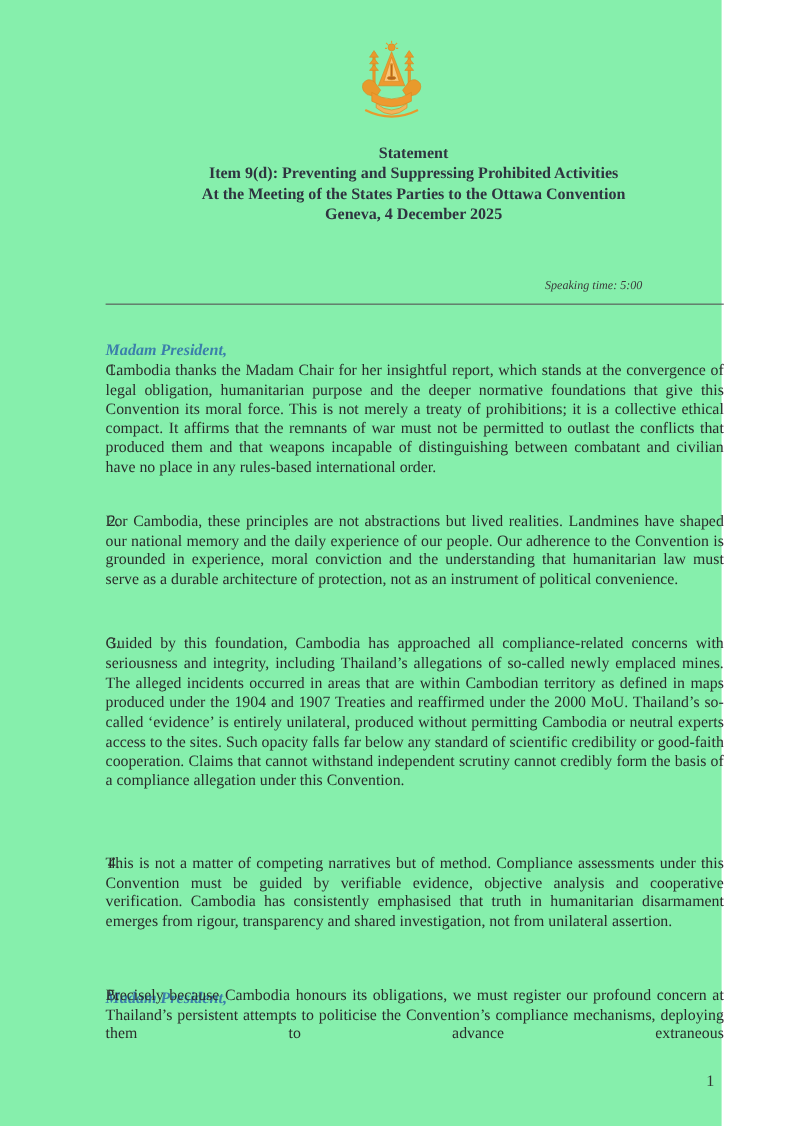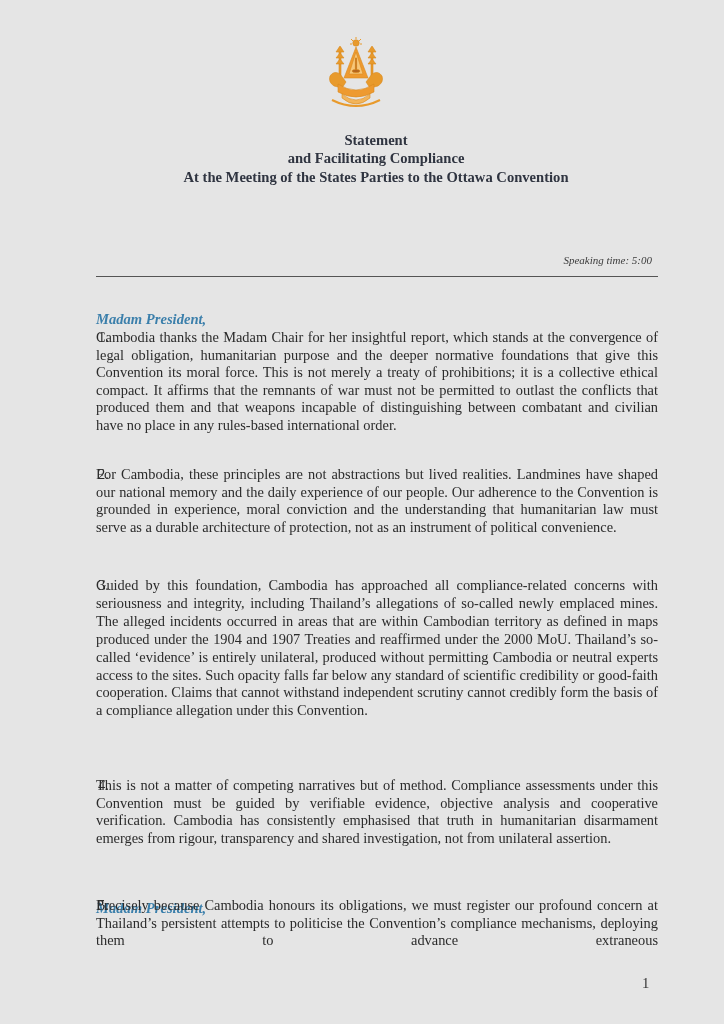--- a/index.html
+++ b/index.html
@@ -1,17 +1,17 @@
 <!DOCTYPE html>
 <html><head>
 <meta charset="utf-8">
 <style>
   html, body { margin: 0; padding: 0; background: #ffffff; }
   body { width: 724px; height: 1024px; position: relative; overflow: hidden; font-family: "Liberation Serif", "DejaVu Serif", serif; color: #2b2b2b; }
-  .page { position: absolute; left: 0; top: 0; width: 724px; height: 1024px; background: #e5e5e5; }
+  .page { position: absolute; left: 0; top: 0; width: 656px; height: 1024px; background: #86efac; }
 
   .emblem { position: absolute; left: 326px; top: 36px; width: 60px; height: 76px; }
 
   .heading { position: absolute; left: 96px; top: 131px; width: 560px; text-align: center; font-weight: bold; font-size: 14.6px; line-height: 18.4px; color: #2f3440; }
   .heading div { white-space: nowrap; }
 
   .speaking { position: absolute; right: 72px; top: 254px; font-style: italic; font-size: 11px; color: #3a3a3a; }
   .rule { position: absolute; left: 96px; top: 276px; width: 562px; height: 0; border-top: 1.4px solid #555; }
 
   .salutation { position: absolute; left: 96px; font-weight: bold; font-style: italic; font-size: 14.6px; color: #3b7fab; margin-top: 21px; }
@@ -68,22 +68,23 @@
 
         <path d="M12 48 Q30 60 48 48 L48 56 Q30 66 12 56 Z" fill="#ee9a30"></path>
         <path d="M16 58 Q30 70 44 58 L44 62 Q30 74 16 62 Z" fill="#f2b45a"></path>
         <path d="M6 64 Q30 76 54 64" fill="none" stroke="#e89a2c" stroke-width="2"></path>
       </g>
     </svg>
   </div>
 
   <div class="heading">
     <div>Statement</div>
-    <div>and Facilitating Compliance</div>
+    <div>Item 9(d): Preventing and Suppressing Prohibited Activities</div>
     <div>At the Meeting of the States Parties to the Ottawa Convention</div>
+    <div>Geneva, 4 December 2025</div>
   </div>
 
   <div class="speaking">Speaking time: 5:00</div>
   <div class="rule"></div>
 
   <div class="salutation sal-1">Madam President,</div>
 
   <div class="para p1">
     <span class="num">1.</span>
     <div class="txt">Cambodia thanks the Madam Chair for her insightful report, which stands at the convergence of legal obligation, humanitarian purpose and the deeper normative foundations that give this Convention its moral force. This is not merely a treaty of prohibitions; it is a collective ethical compact. It affirms that the remnants of war must not be permitted to outlast the conflicts that produced them and that weapons incapable of distinguishing between combatant and civilian have no place in any rules-based international order.</div>

